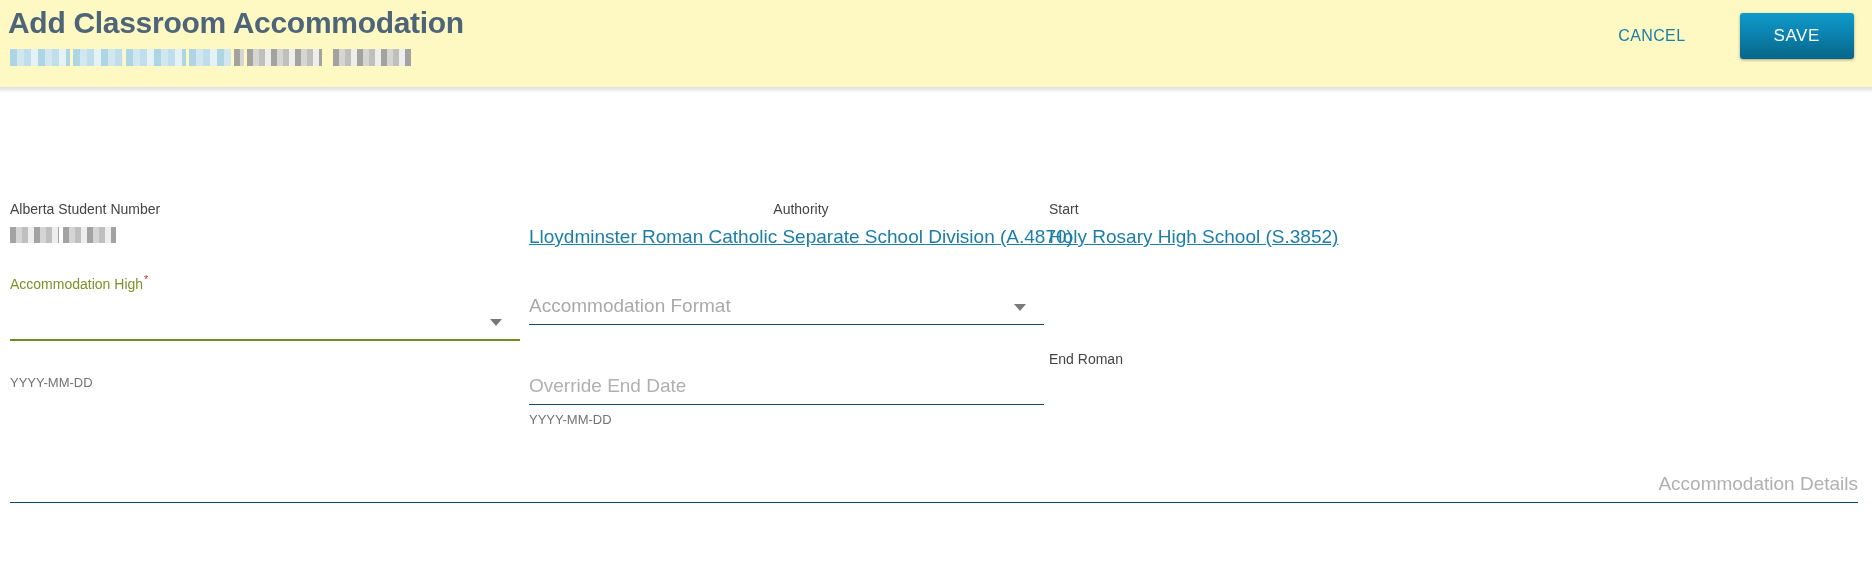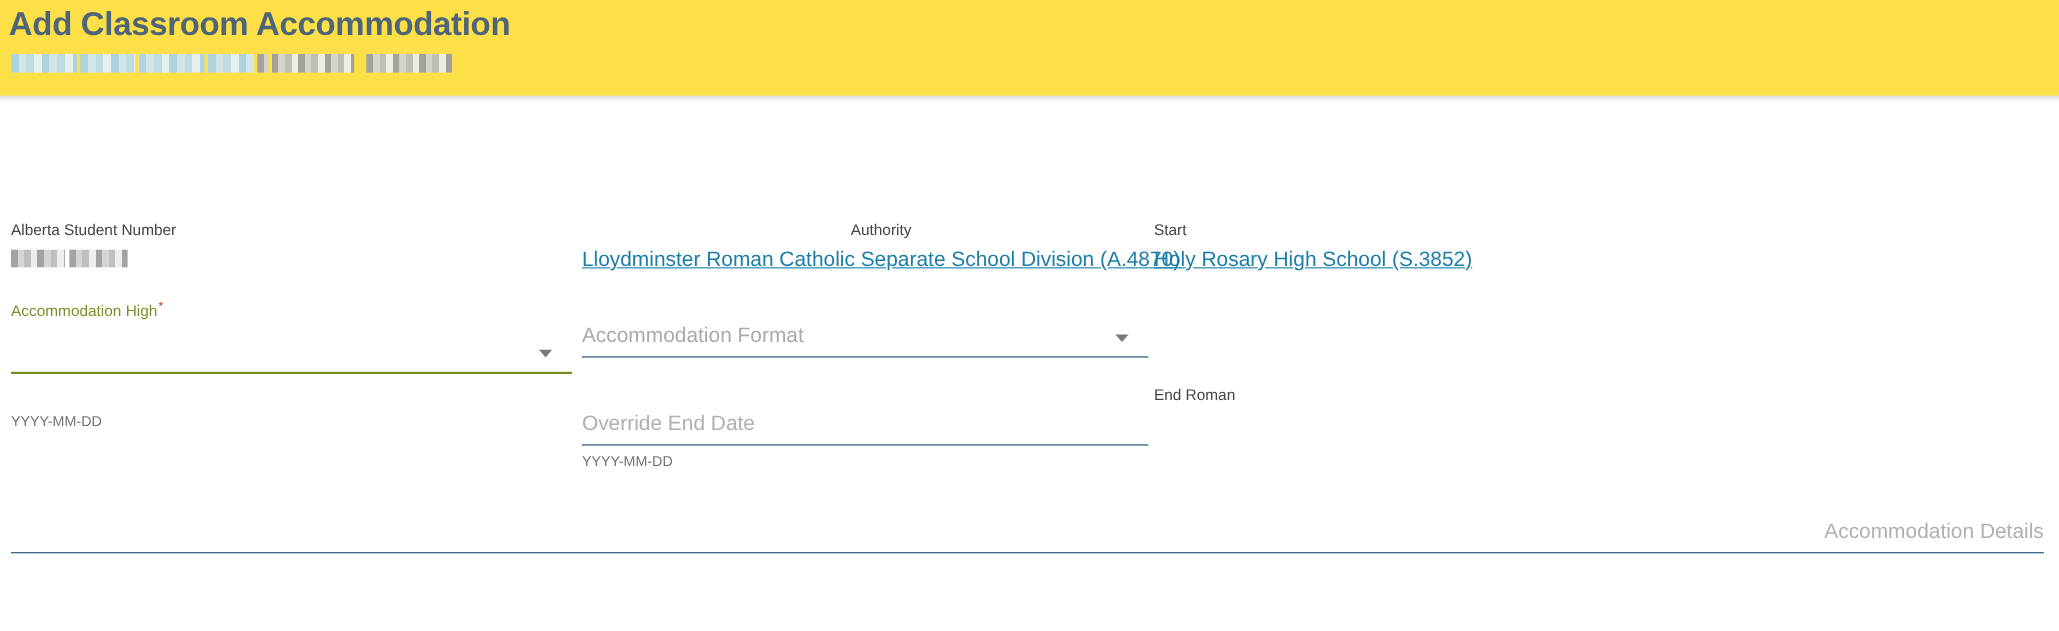--- a/index.html
+++ b/index.html
@@ -13,21 +13,21 @@
     font-family: "Liberation Sans", sans-serif;
     color: #333333;
     overflow: hidden;
     position: relative;
   }
 
   
   .header {
     position: relative;
     height: 87px;
-    background: #fde047;
+    background: #fef9c3;
     box-sizing: border-box;
   }
   .header-divider {
     position: absolute;
     left: 0;
     right: 0;
     top: 87px;
     height: 6px;
     background: linear-gradient(to bottom, rgba(0,0,0,0.13), rgba(0,0,0,0.0));
     pointer-events: none;
@@ -207,20 +207,24 @@
   <div class="subtitle-redacted">
     <div class="redact-block rb-blue" style="width:60px"></div>
     <div class="redact-block rb-blue" style="width:50px"></div>
     <div class="redact-block rb-blue" style="width:60px"></div>
     <div class="redact-block rb-blue" style="width:42px"></div>
     <div class="redact-block rb-gray" style="width:10px"></div>
     <div class="redact-block rb-gray" style="width:75px"></div>
     <div class="redact-block rb-gray" style="width:78px;margin-left:8px"></div>
   </div>
 
+  <div class="header-actions">
+    <button class="cancel-button">CANCEL</button>
+    <button class="save-button">SAVE</button>
+  </div>
 
   <div class="header-divider"></div>
 </div>
 
 <div class="form-body">
 
   <div class="abs" style="left:10px; top:113px; width:500px;">
     <div class="field-label">Alberta Student Number</div>
     <div class="redacted-value">
       <div class="redact-block rb-gray" style="width:50px"></div>

